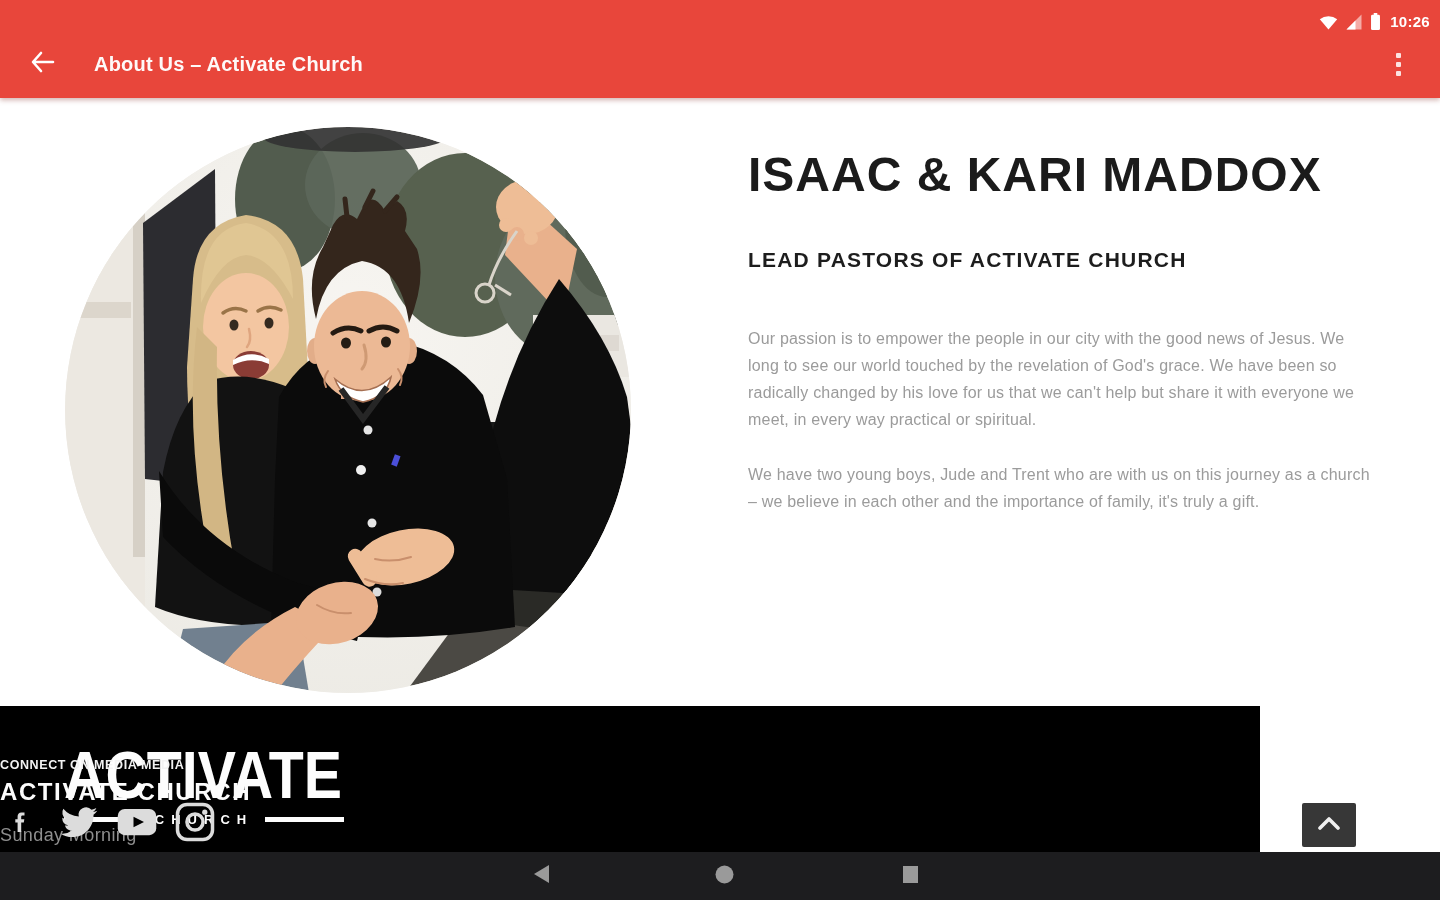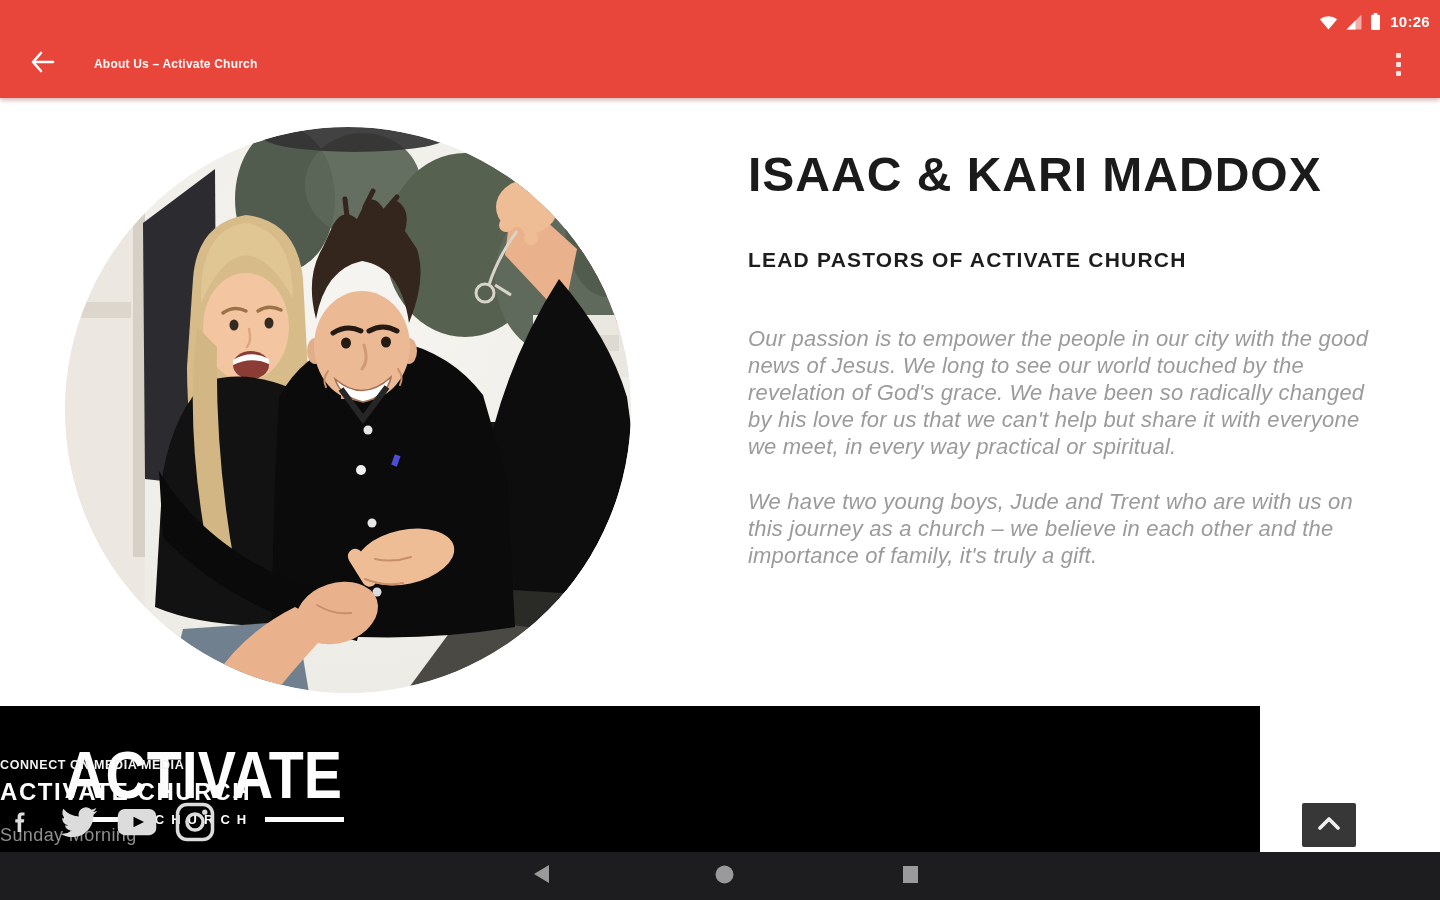--- a/index.html
+++ b/index.html
@@ -16,42 +16,42 @@
   }
   .statusbar svg { display:block; }
   .status-time { color:#fff; font-size:15px; font-weight:bold; letter-spacing:.3px; margin-left:2px; }
   
   .appbar {
     position:absolute; top:30px; left:0; width:1440px; height:68px;
     background:#E8463B; display:flex; align-items:center; z-index:29;
     box-shadow:0 2px 5px rgba(120,30,20,.35);
   }
   .back-btn { width:56px; height:56px; margin-left:14px; display:flex; align-items:center; justify-content:center; cursor:pointer; }
-  .appbar-title { color:#ffffff; font-size:12px; font-weight:bold; letter-spacing:.2px; margin-left:24px; opacity:.97; }
+  .appbar-title { color:#ffffff; font-size:20px; font-weight:bold; letter-spacing:.2px; margin-left:24px; opacity:.97; }
   .overflow-btn { position:absolute; right:20px; top:6px; width:44px; height:56px; display:flex; flex-direction:column; align-items:center; justify-content:center; gap:4px; cursor:pointer; }
   .overflow-btn i { width:5px; height:5px; background:rgba(255,255,255,.85); border-radius:1px; display:block; }
   
   .content { position:absolute; top:98px; left:0; width:1440px; height:608px; background:#fff; }
   .photo-wrap {
     position:absolute; left:65px; top:29px; width:566px; height:566px;
     border-radius:50%; overflow:hidden; background:#f2f0ec;
   }
   .photo-wrap svg { display:block; }
   .about-col { position:absolute; left:748px; top:52px; width:652px; }
   .about-h1 {
     font-size:48px; line-height:50px; font-weight:800; color:#1b1b1b;
     letter-spacing:1px;
   }
   .about-h2 {
     margin-top:36px; font-size:21px; line-height:47px; font-weight:800;
     color:#1d1d1d; letter-spacing:1.2px; max-width:560px;
   }
   .about-p {
-    margin-top:28px; width:628px; font-size:22px; line-height:27px;
-    color:#9b9b9b; letter-spacing:.2px;font-style:italic;
+    margin-top:28px; width:628px; font-size:16px; line-height:27px;
+    color:#9b9b9b; letter-spacing:.2px;
   }
   .about-p.first { margin-top:42px; }
   
   .footer { position:absolute; top:706px; left:0; width:1260px; height:146px; background:#000; }
   .logo-block { position:absolute; left:64px; top:40px; width:280px; }
   .logo-word svg { display:block; }
   .logo-sub-row { display:flex; align-items:center; gap:12px; margin-top:6px; width:280px; }
   .logo-sub-row .bar { flex:1; height:5px; background:#fdfdfd; }
   .logo-sub { color:#fdfdfd; font-size:13px; font-weight:bold; letter-spacing:7px; }
   .footer-church-name { position:absolute; left:0; top:72px; width:400px; color:#fcfcfc; font-size:24px; font-weight:800; letter-spacing:1.6px; }

